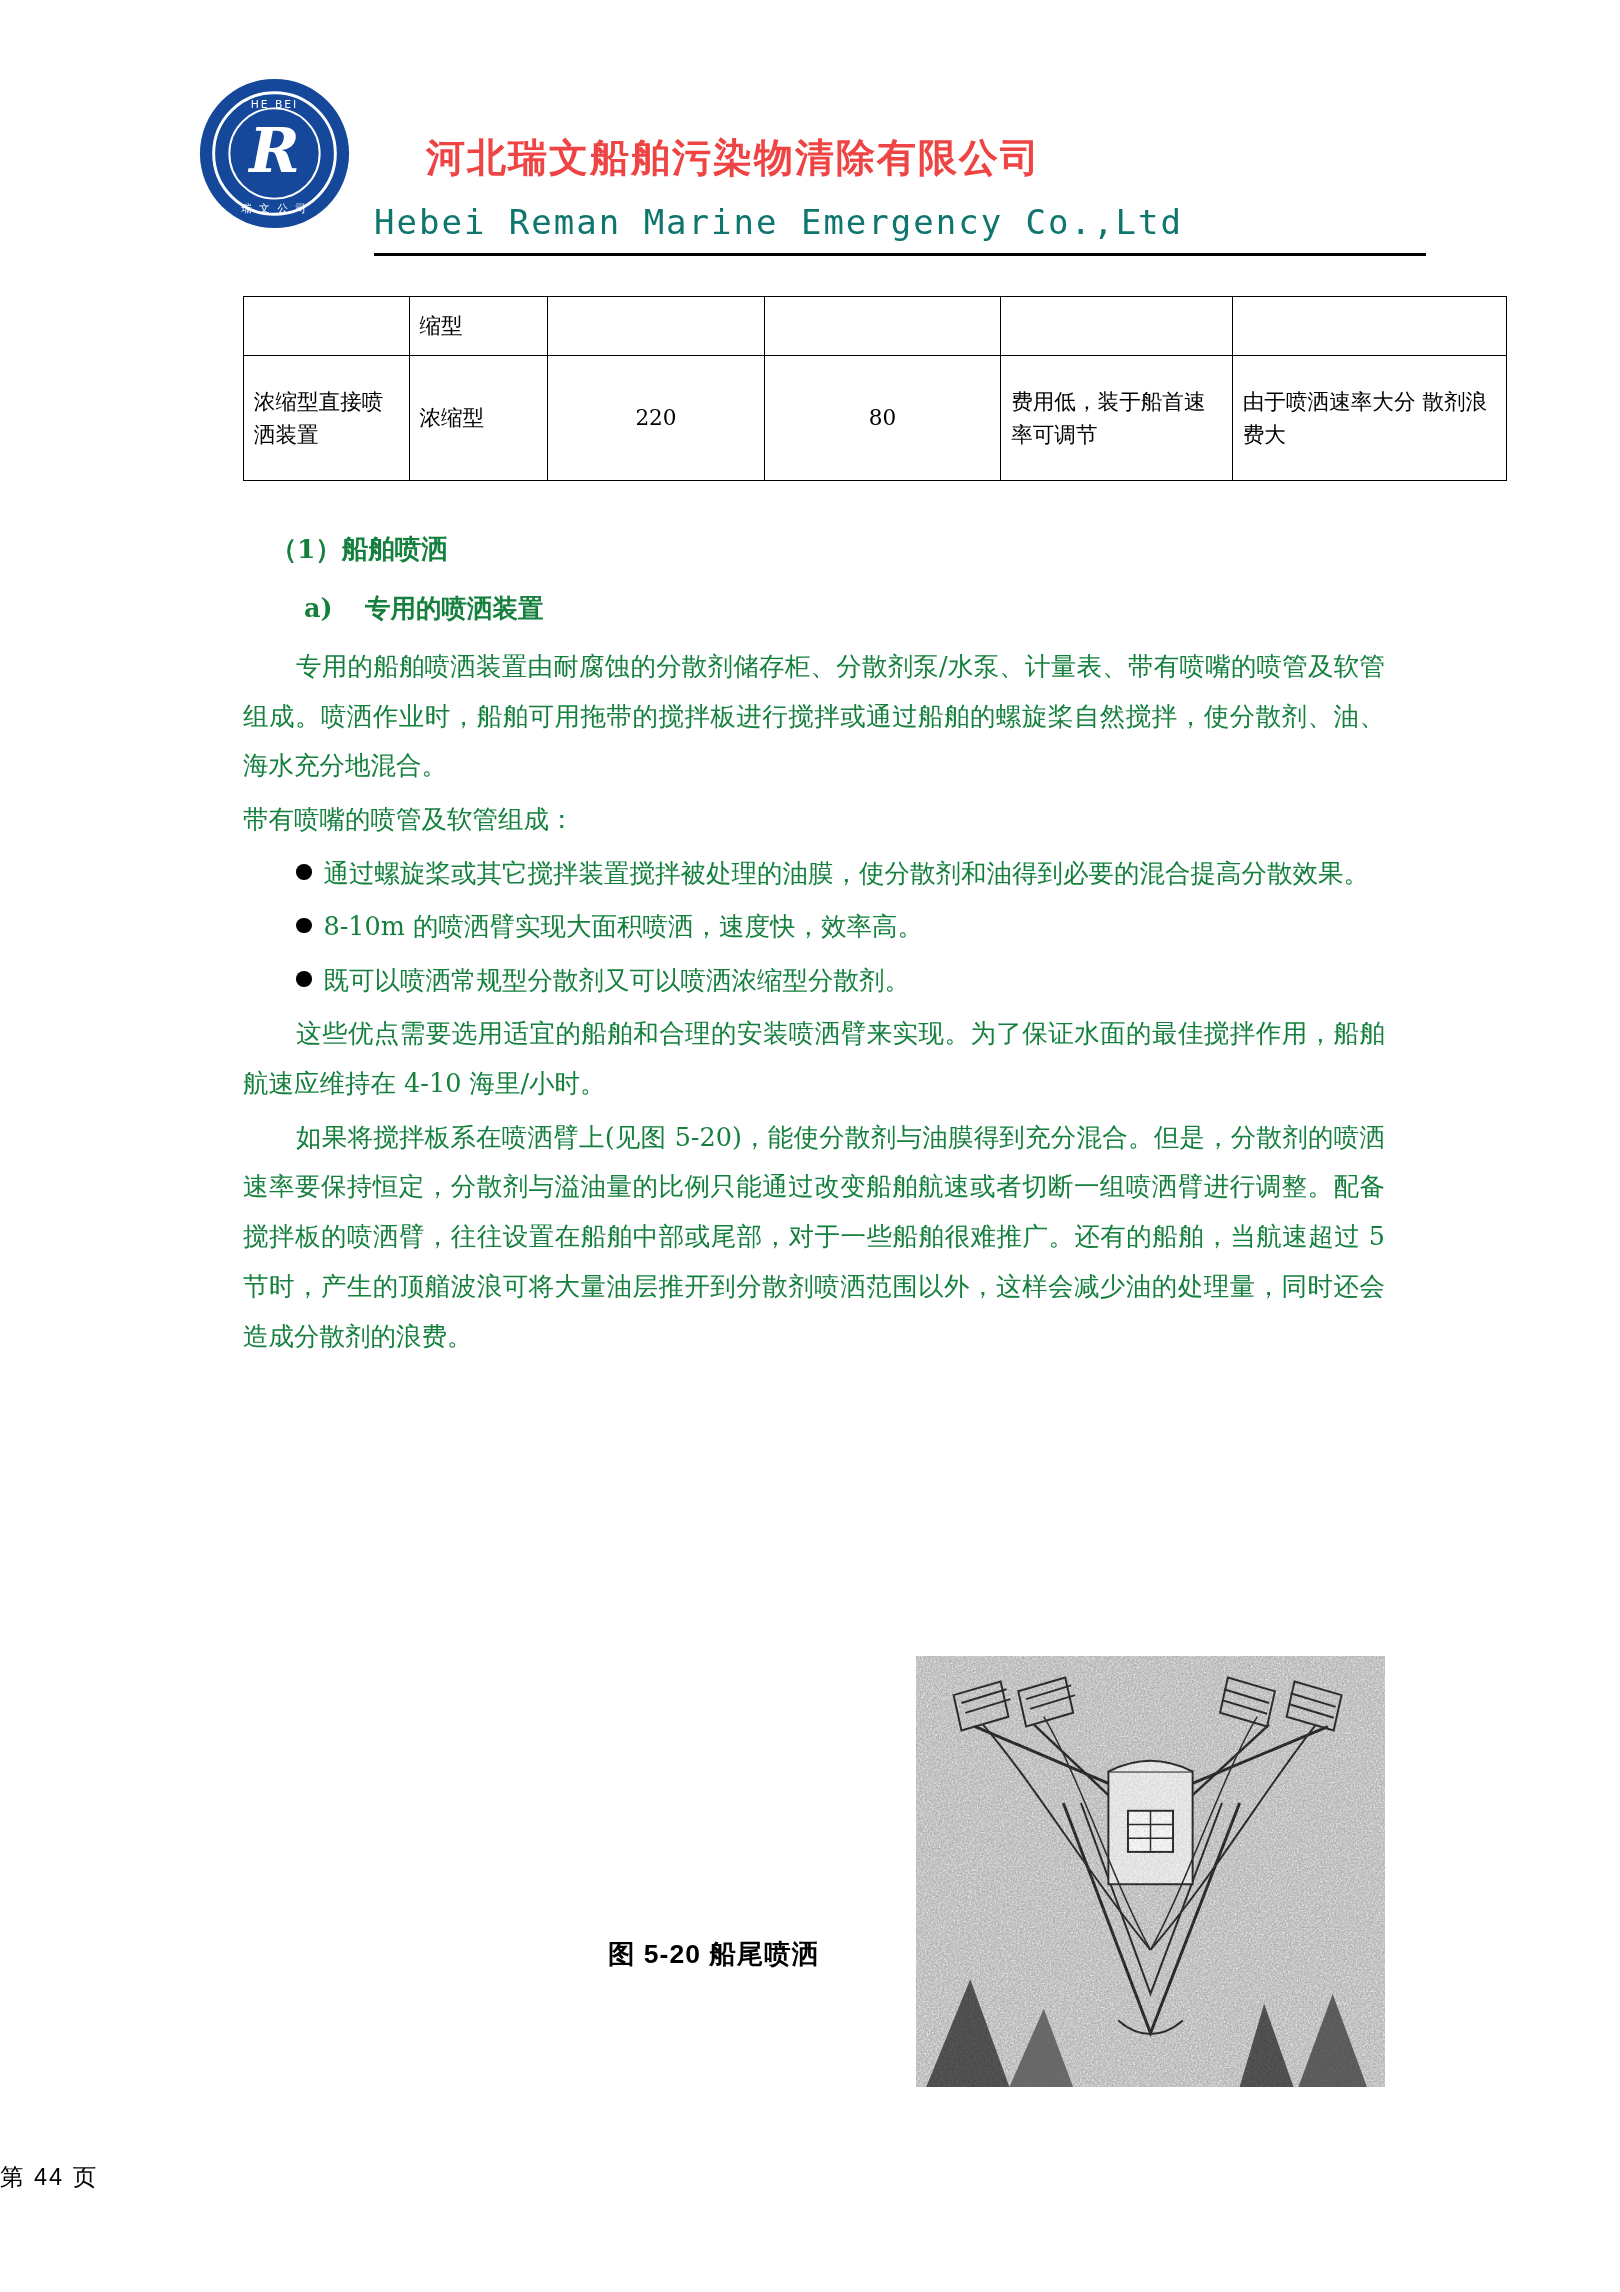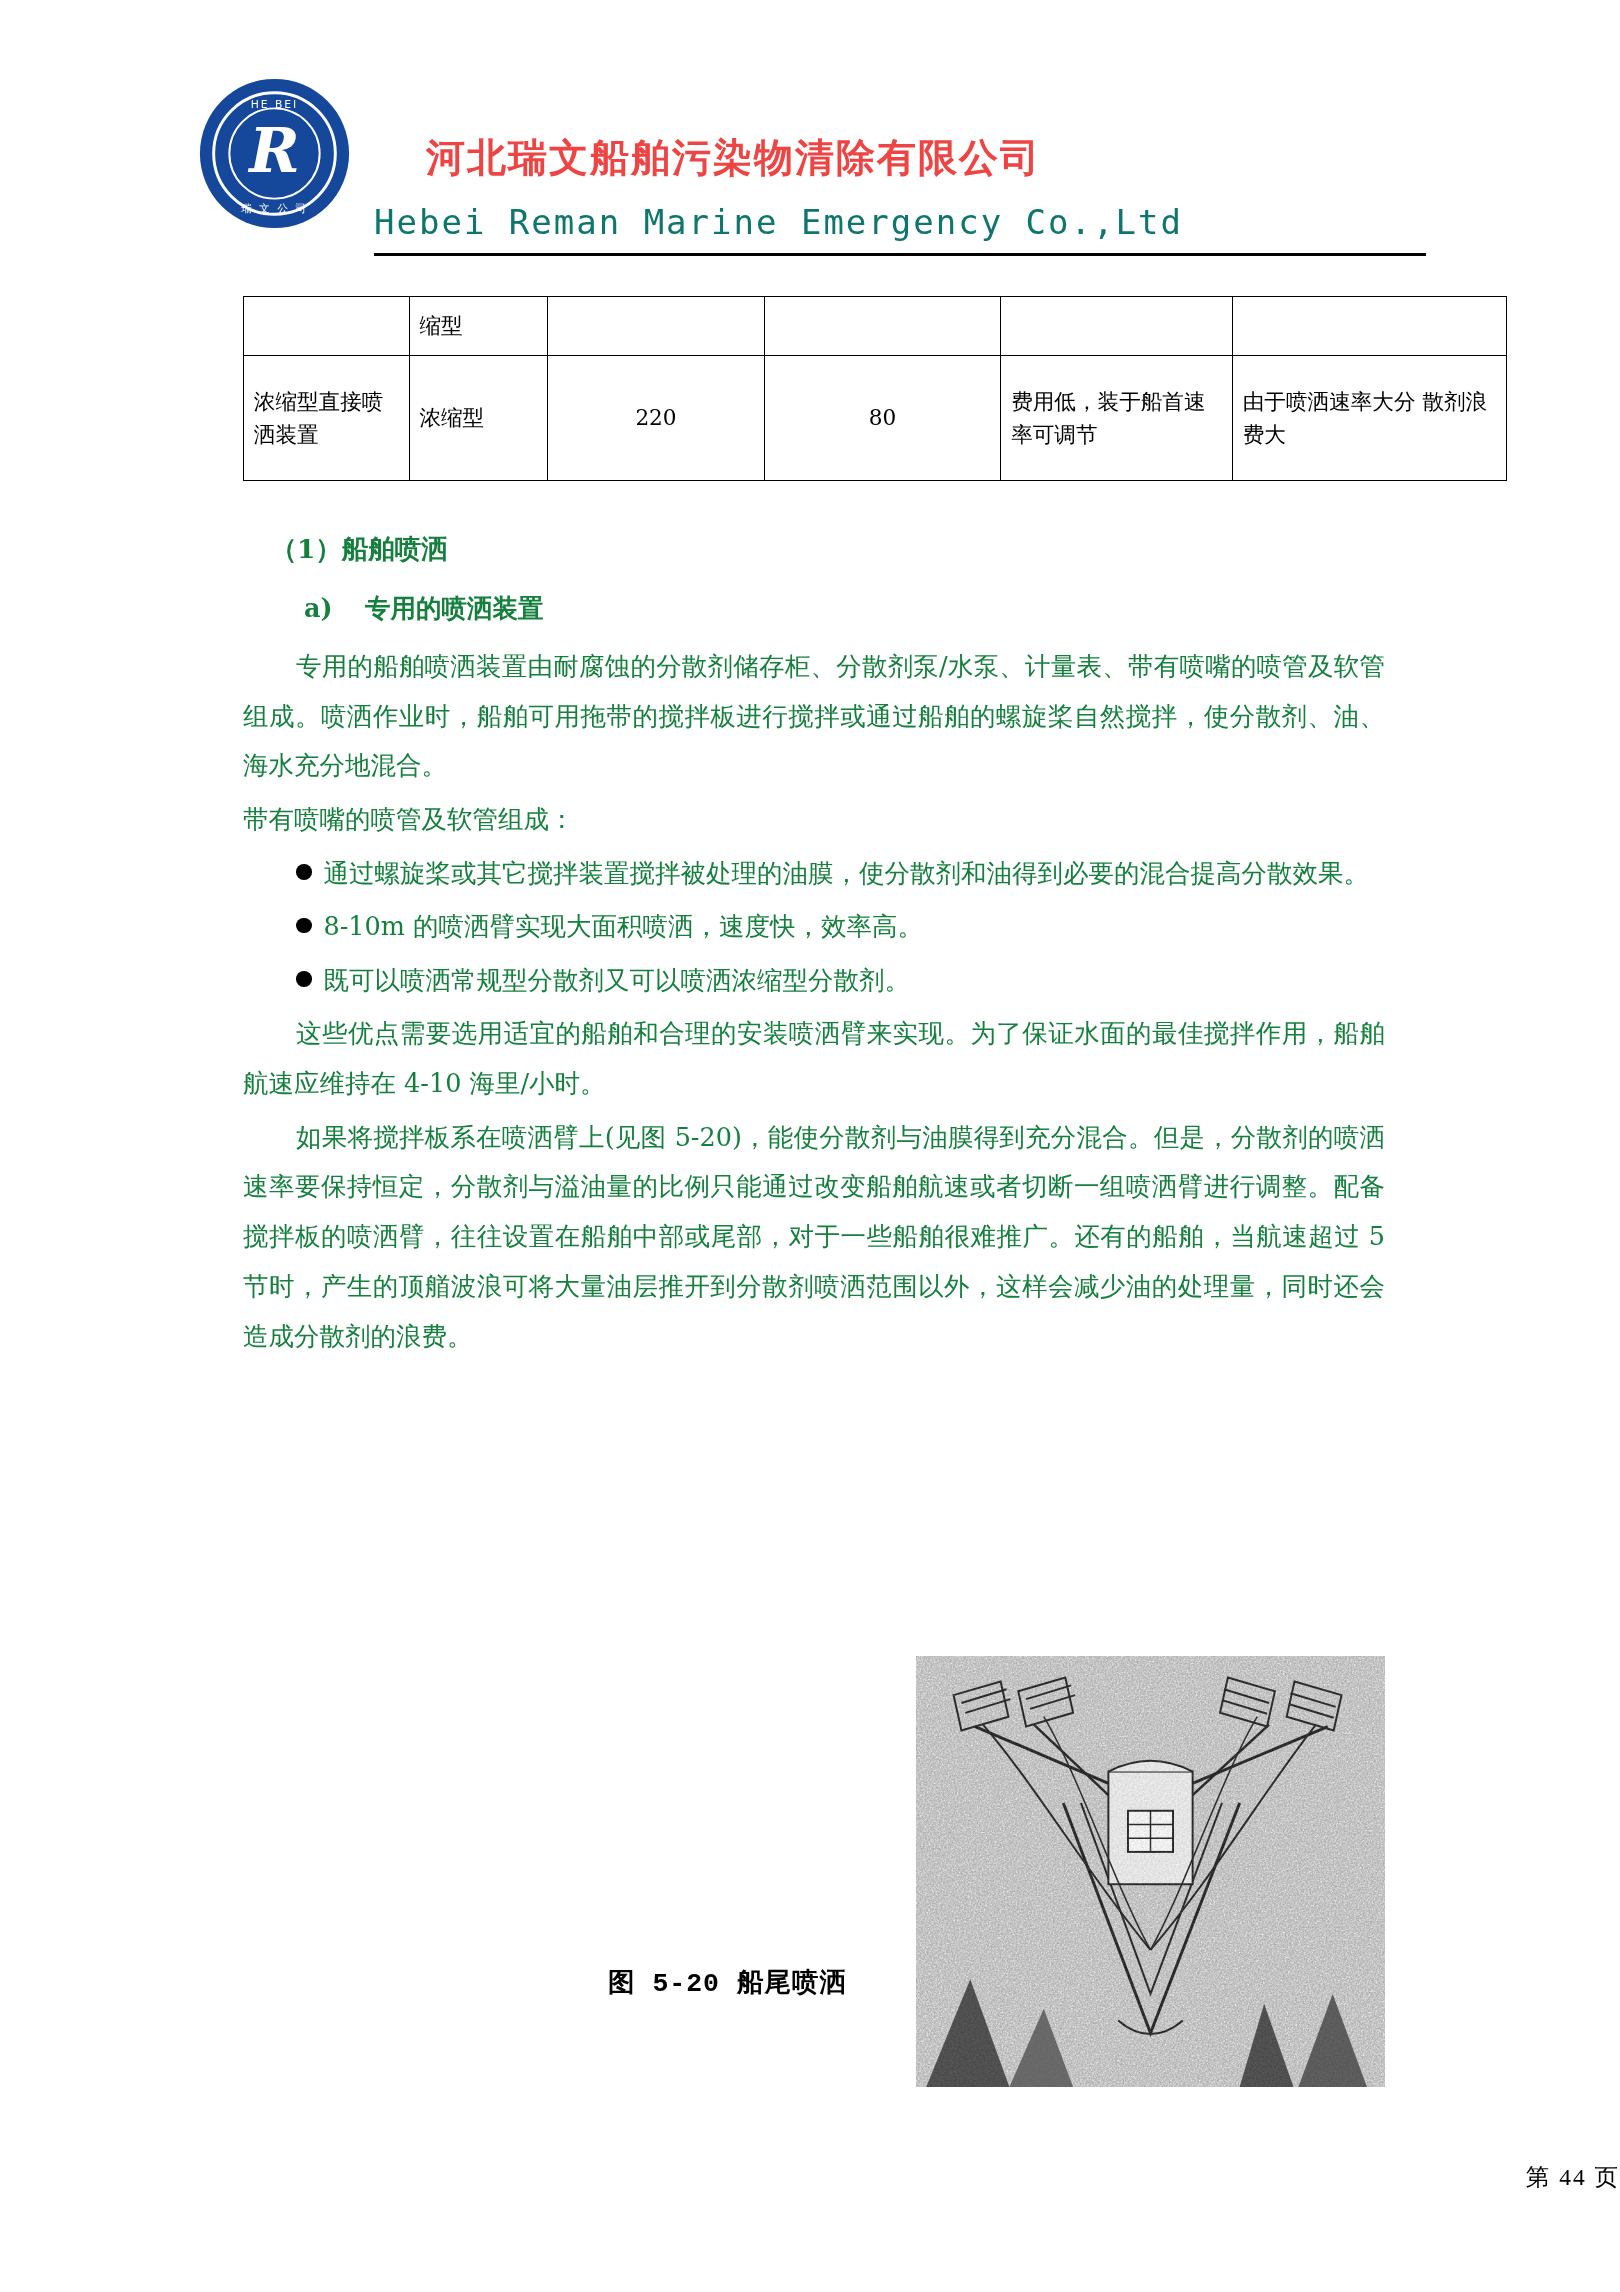--- a/index.html
+++ b/index.html
@@ -149,36 +149,35 @@
     background: #ffffff;
     overflow: hidden;
     border: 0;
   }
   .figure svg { display:block; }
   .fig-caption {
     position: absolute;
     left: 608px;
     top: 1936px;
     width: 294px;
-    font-family: Liberation Mono, monospace;
+    font-family: Liberation Sans, sans-serif;
     font-size: 26.5px;
     font-weight: 700;
     letter-spacing: 1px;
     white-space: nowrap;
-    margin-top: 28px;
   }
 
   
   .footer {
     position: absolute;
     left: 0;
     top: 2161px;
     width: 1620px;
-    text-align: right;
-    font-family: Liberation Serif, serif;
+    text-align: left;
+    font-family: Liberation Sans, sans-serif;
     font-size: 23.5px;
     letter-spacing: 2px;
   }
 </style>
 </head>
 <body>
 
 <div class="page">
 
   <div class="header">

